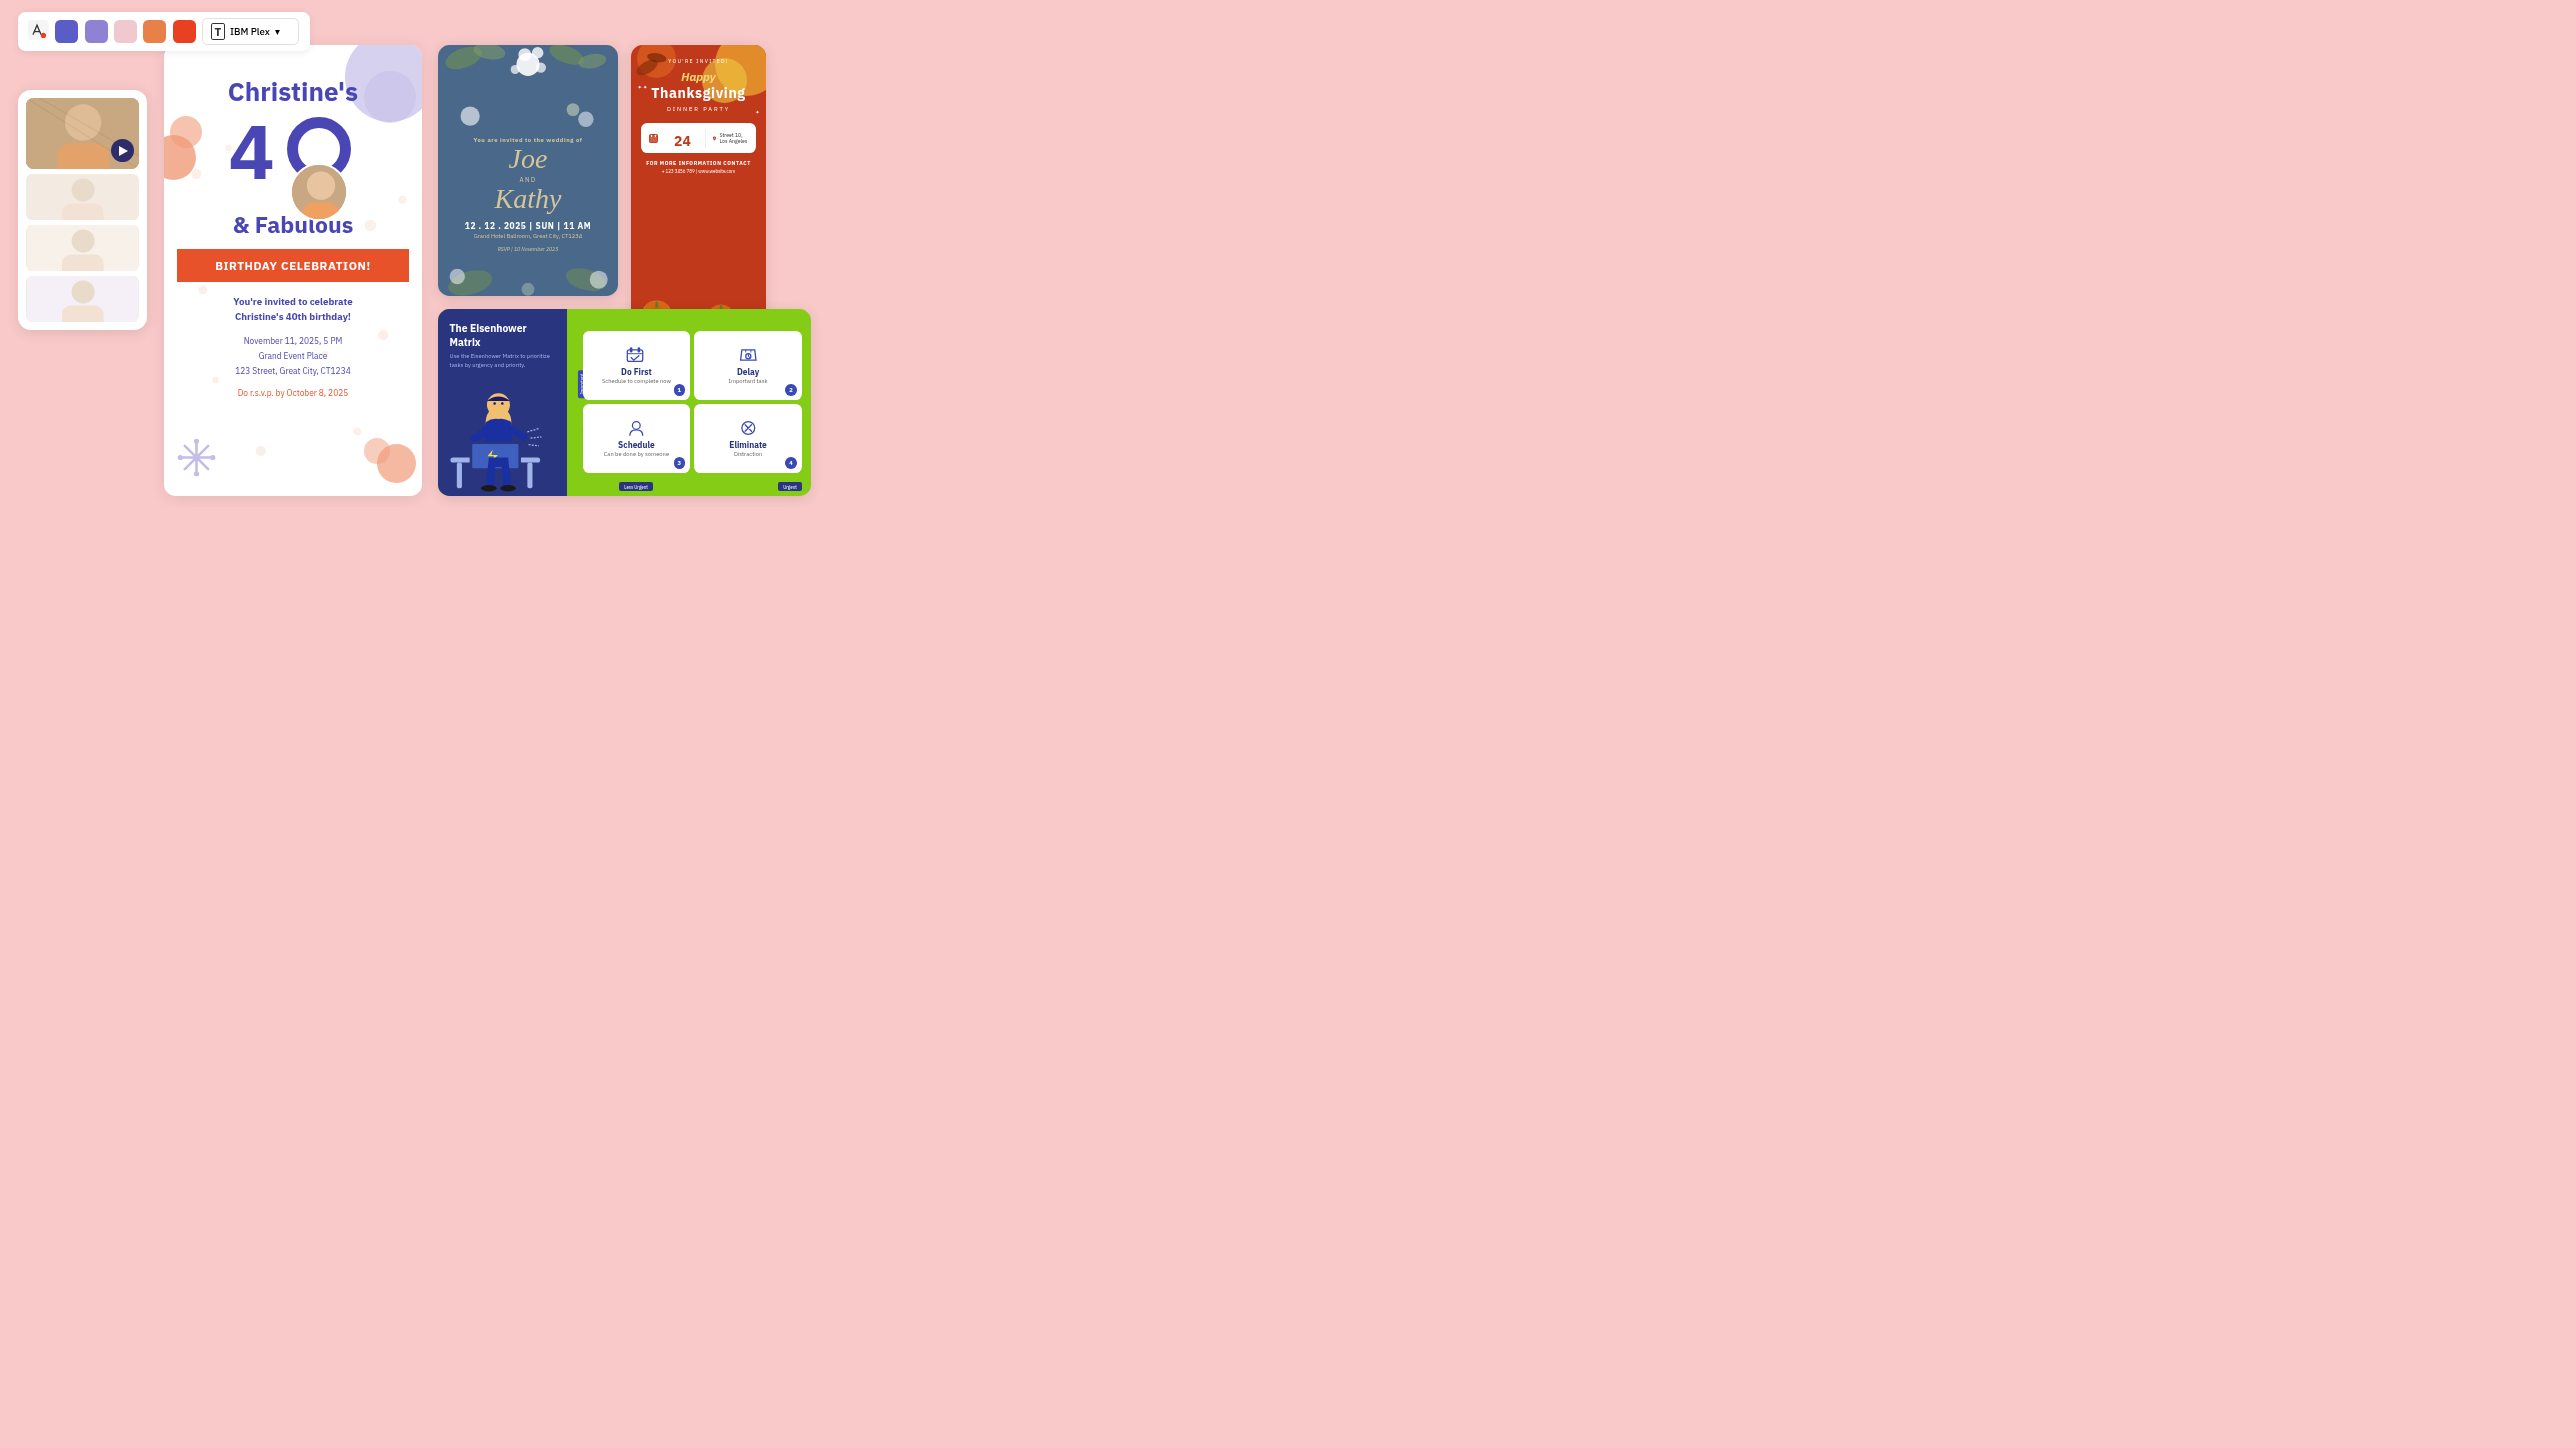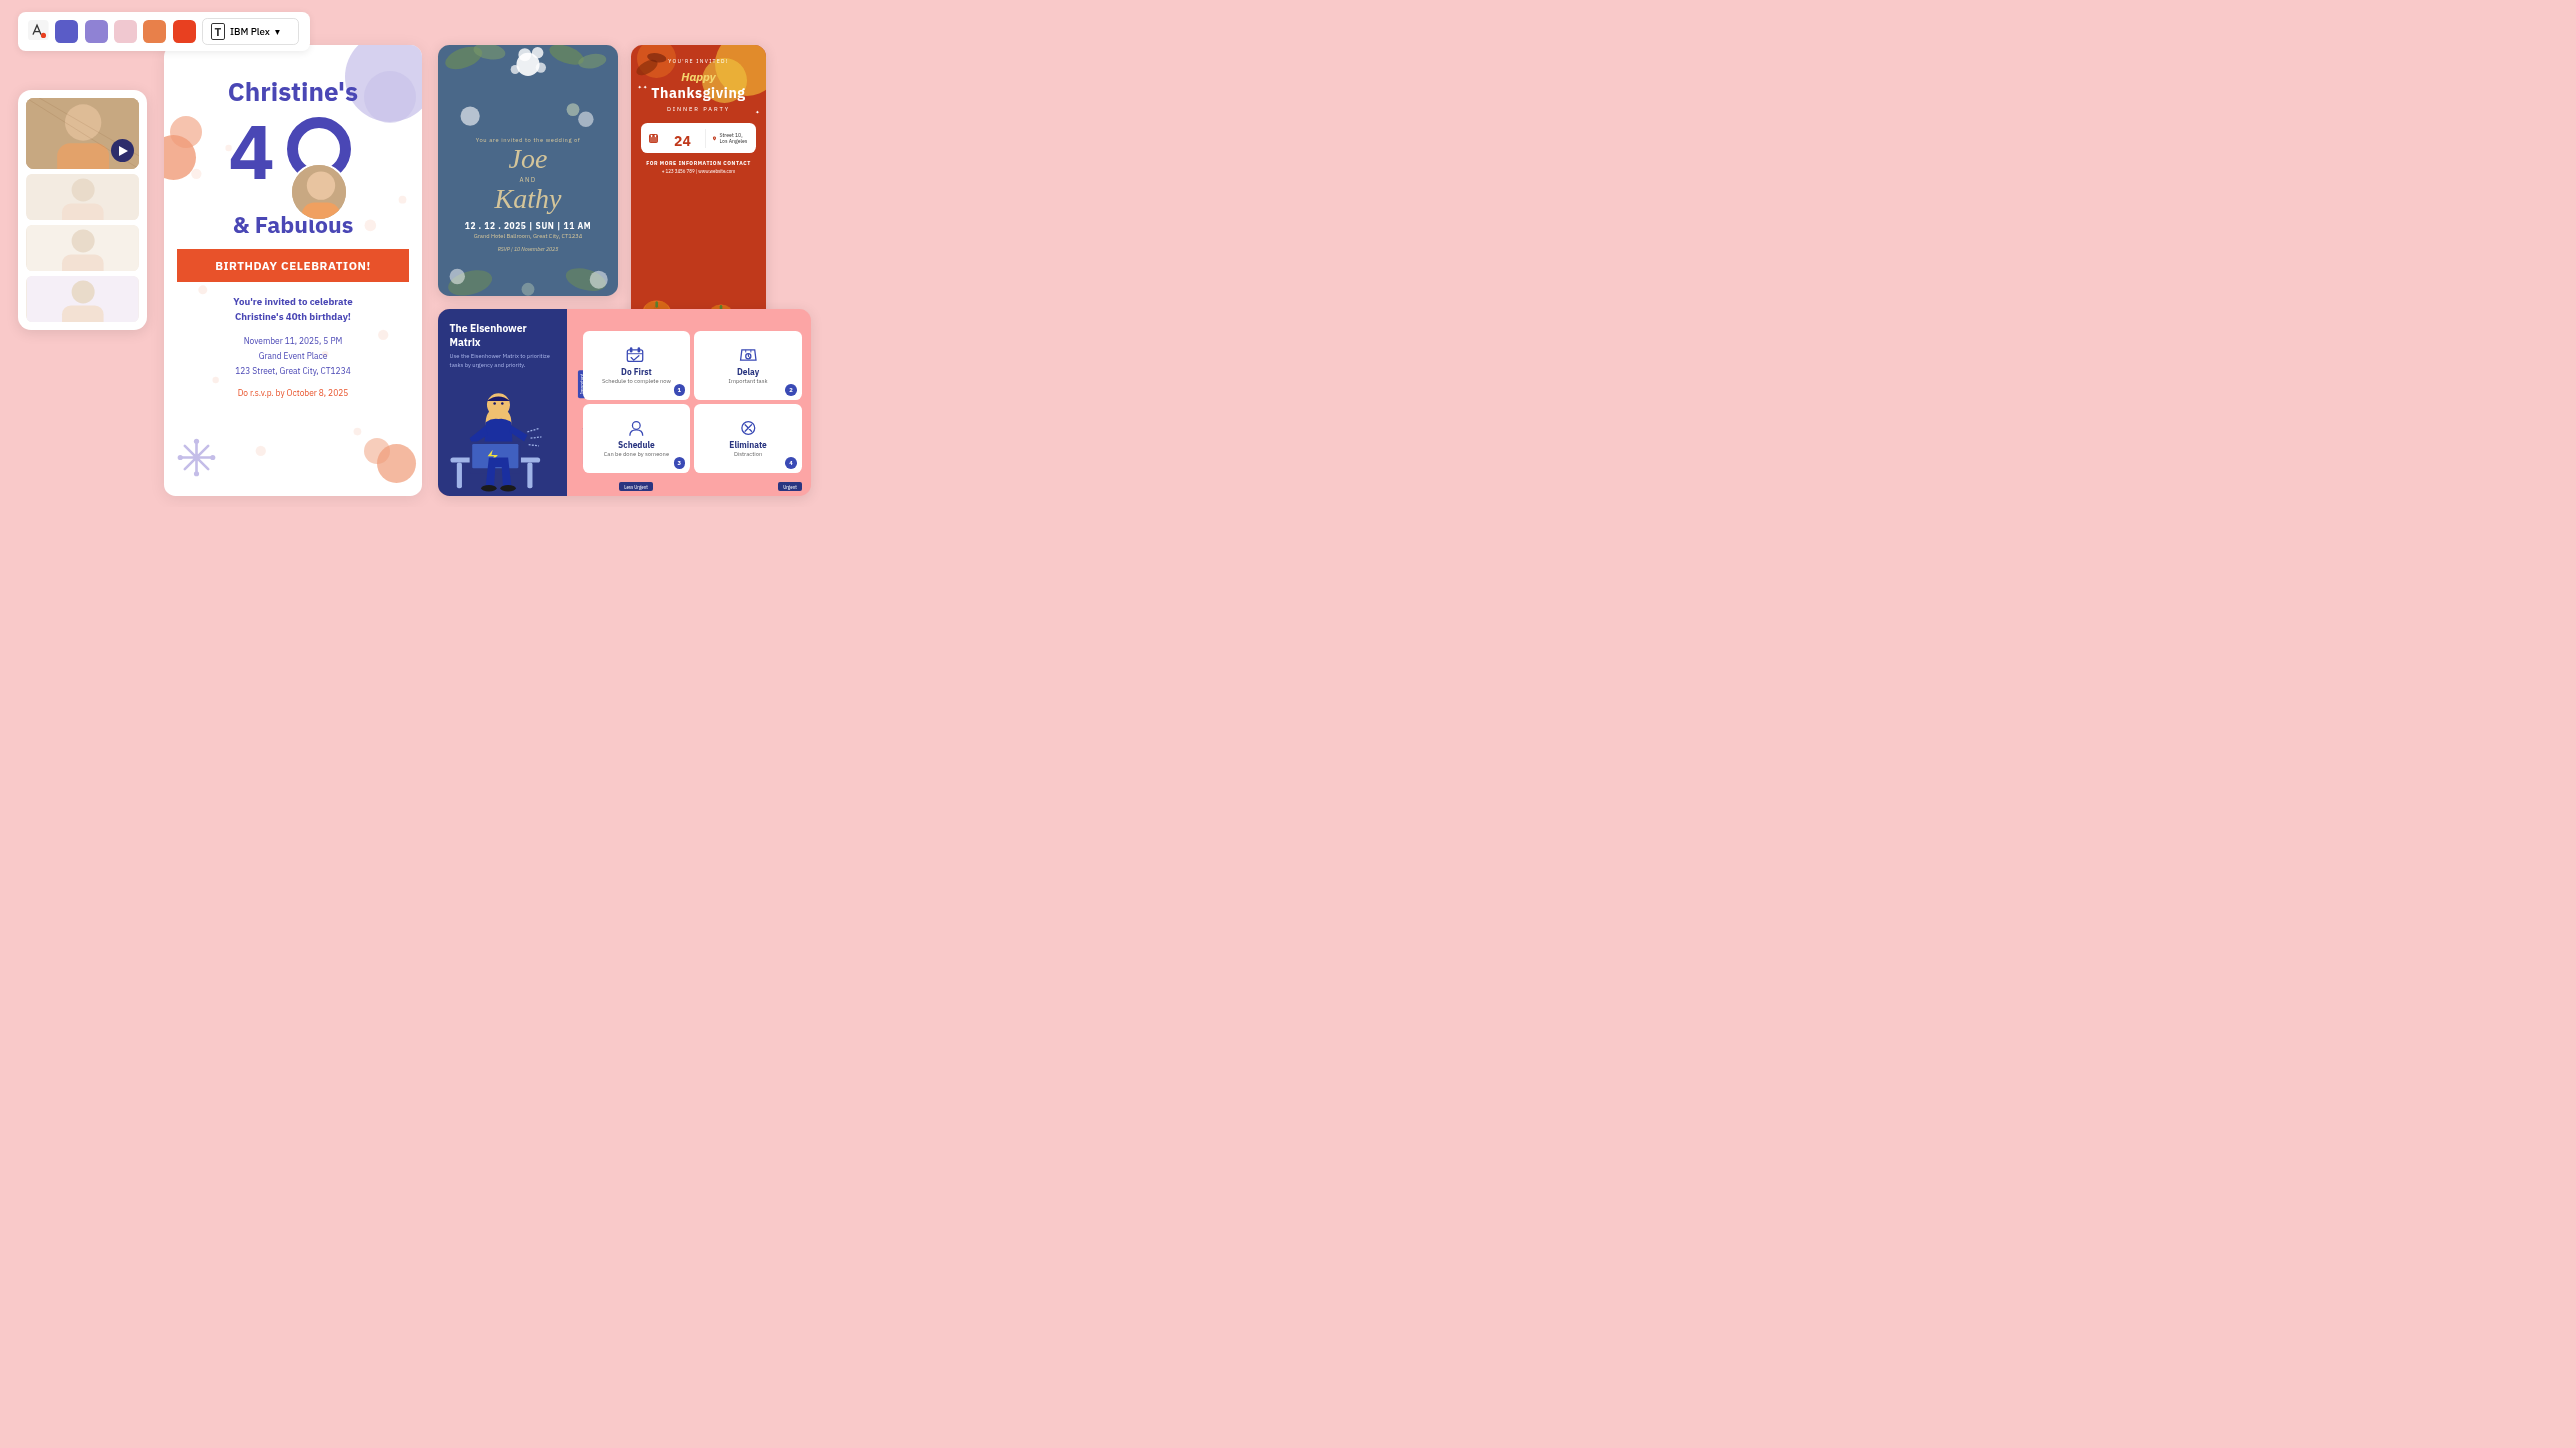--- a/index.html
+++ b/index.html
@@ -234,20 +234,21 @@
       display: flex;
       flex-direction: column;
       align-items: center;
     }
     .wedding-text-invited {
       color: #d4c59a;
       font-size: 5.8px;
       letter-spacing: 0.6px;
       text-align: center;
       margin-top: 26px;
+      font-weight: bold;
     }
     .wedding-names {
       font-family: Georgia, serif;
       font-style: italic;
       color: #d4c59a;
       font-size: 28px;
       line-height: 1.1;
       margin-top: 0;
     }
     .wedding-and {
@@ -357,21 +358,21 @@
       margin-top: 1.9px;
     }
 
     
     .eisenhower-card {
       position: absolute;
       top: 309px;
       left: 438px;
       width: 373px;
       height: 187px;
-      background: #fca5a5;
+      background: #84cc16;
       border-radius: 11.6px;
       overflow: hidden;
       box-shadow: 0 2.6px 13px rgba(0,0,0,0.1);
       display: flex;
     }
     .ei-left {
       background: #2a3580;
       width: 129px;
       min-width: 129px;
       padding: 11.6px;

